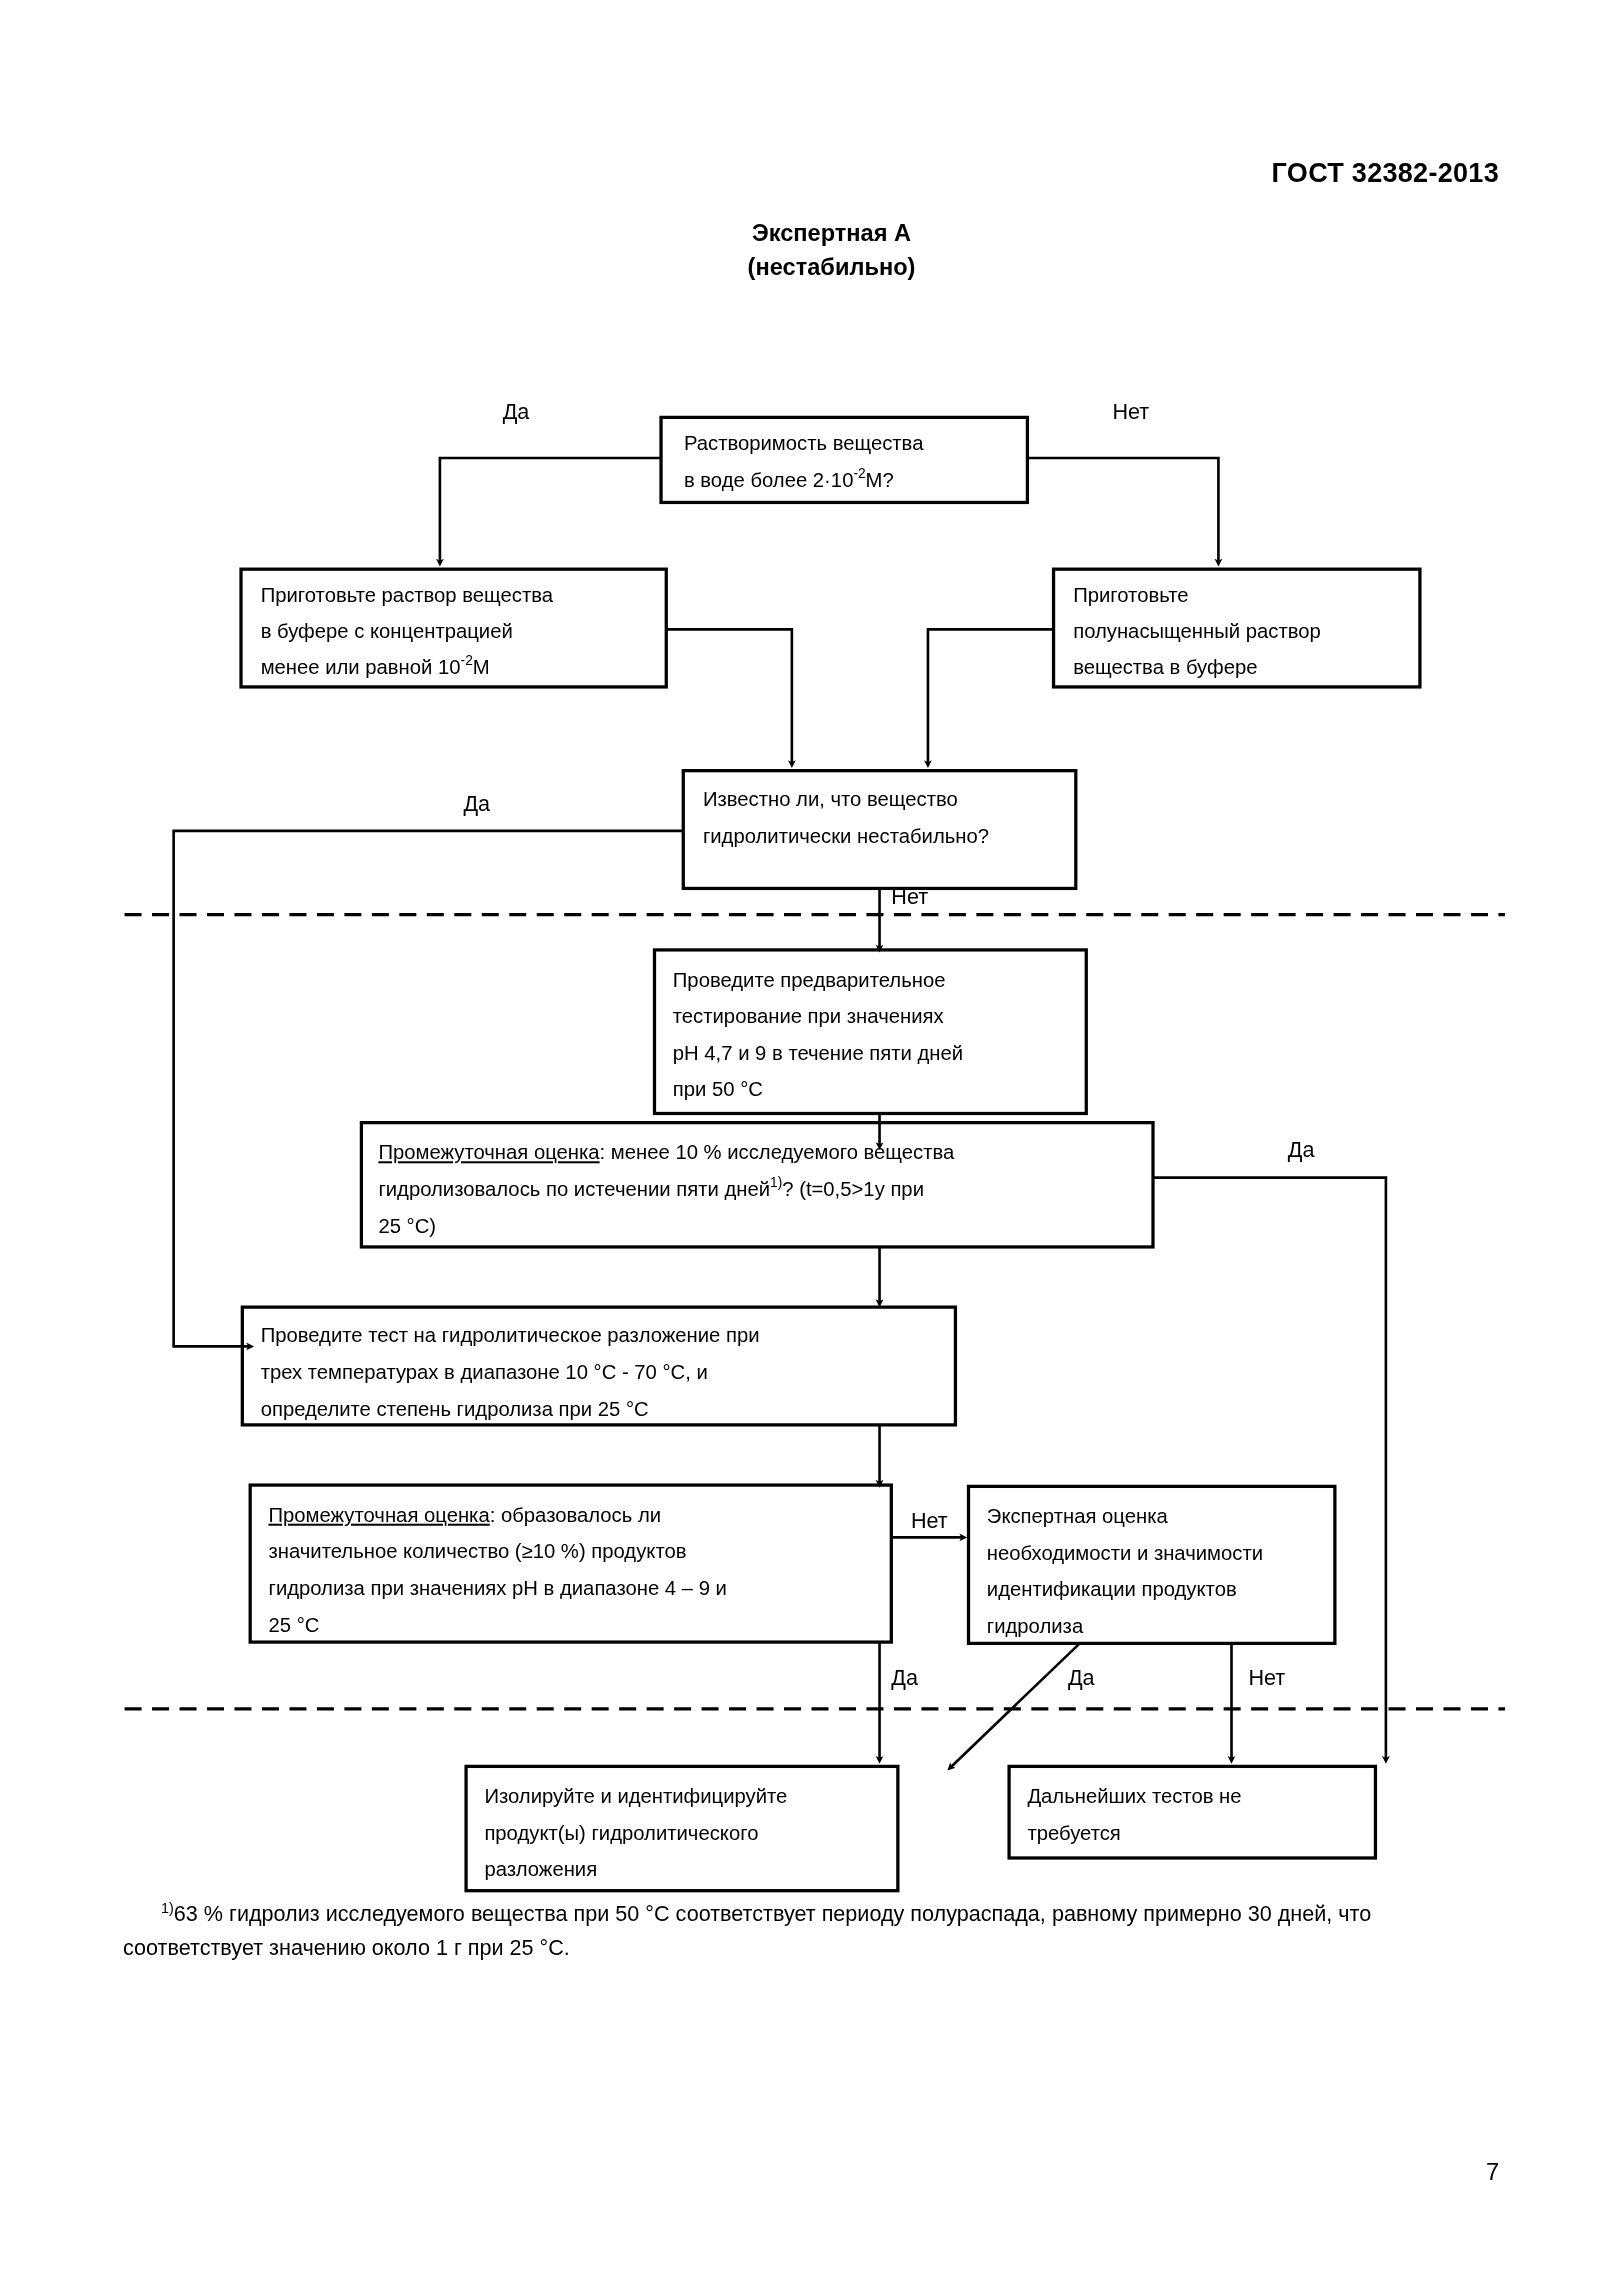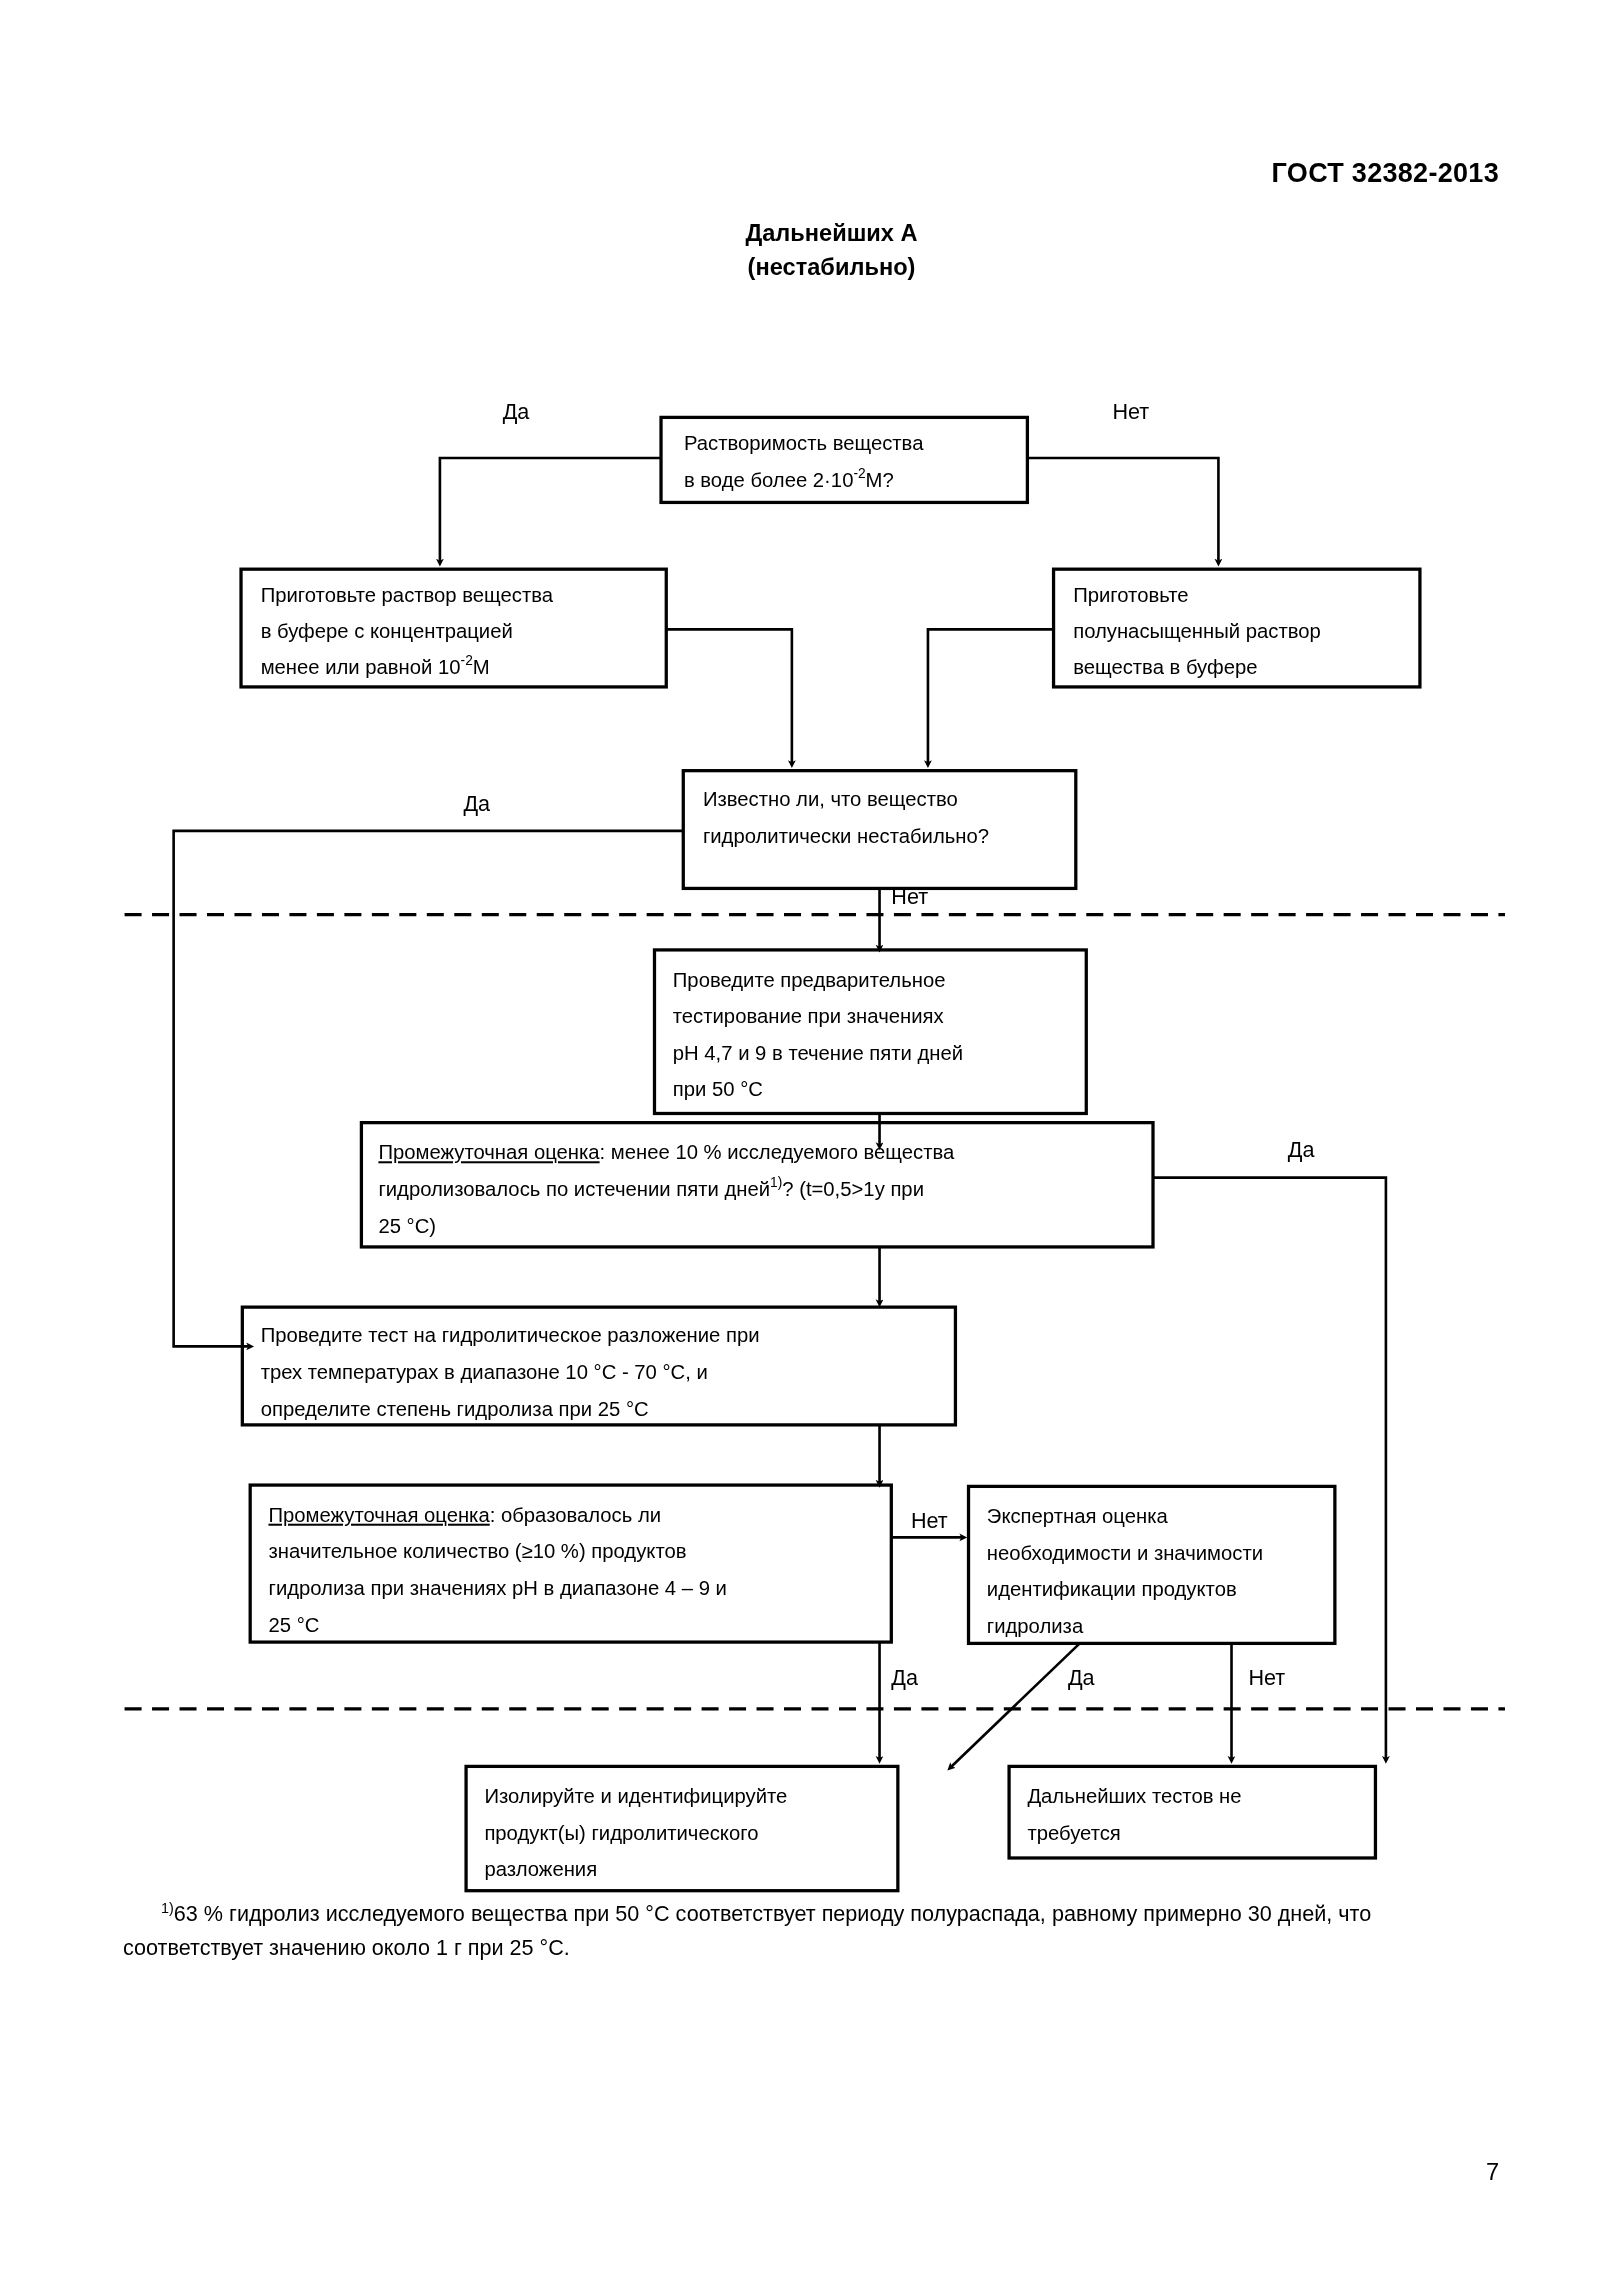--- a/index.html
+++ b/index.html
@@ -56,21 +56,21 @@
   }
 </style>
 </head>
 <body>
 
 <div class="page">
 
   <div class="hdr">ГОСТ 32382-2013</div>
 
   <div class="appx">
-    <span>Дальнейших А</span>
+    <span>Экспертная А</span>
     <span class="l2">(нестабильно)</span>
   </div>
 
 
   <svg class="flow" viewBox="0 0 2480 3508">
     <defs>
       <marker id="ah" markerWidth="14" markerHeight="14" refX="6" refY="6" orient="auto" markerUnits="userSpaceOnUse">
         <path d="M0,0 L12,6 L0,12 L3,6 z" fill="#000"></path>
       </marker>
     </defs>

